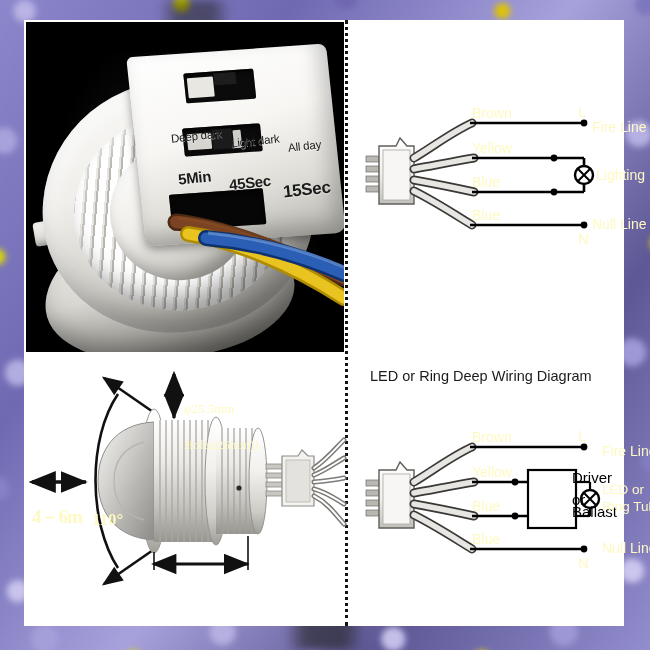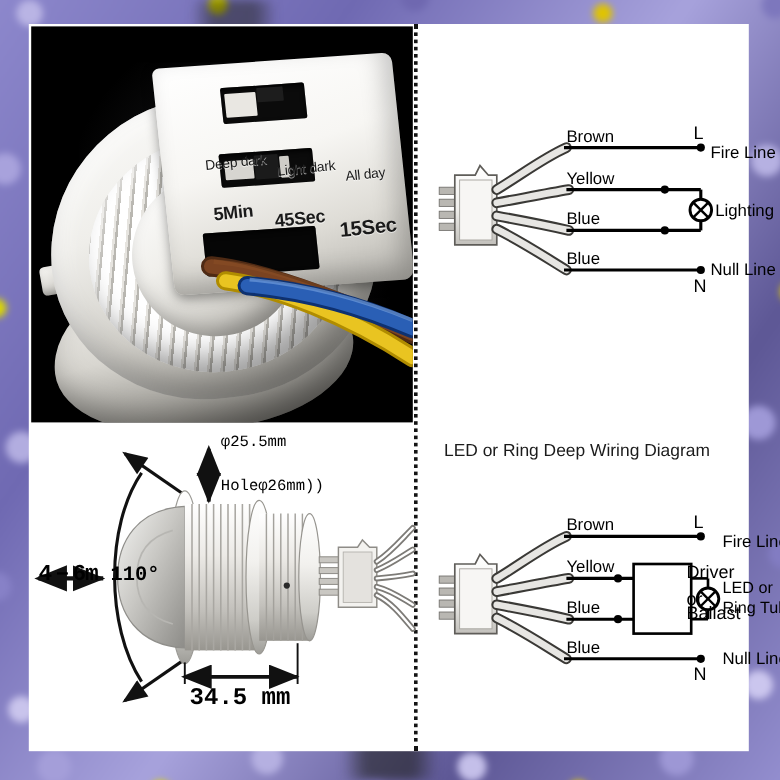--- a/index.html
+++ b/index.html
@@ -133,32 +133,33 @@
     font-family:"Liberation Sans", sans-serif;
     white-space:nowrap;
     text-shadow:0 1px 0 rgba(255,255,255,.55);
   }
   .ph-lab-row1{ font-size:11.5px; letter-spacing:-.2px; }
   .ph-lab-row2{ font-size:15px; font-weight:700; letter-spacing:-.3px; }
 
   
   .dimdia{position:absolute;left:26px;top:356px;width:318px;height:252px;}
   .dd-txt{
-    position:absolute;color:#000000;white-space:nowrap;
-    font-family:Liberation Mono, monospace;
+    position:absolute;color:#fef9c3;white-space:nowrap;
+    font-family:Liberation Serif, serif;
+    margin-top:40px;
   }
 
   
   .wire-panel{position:absolute;}
   .wp-title{
     position:absolute;font-size:14.5px;color:#1b1b1b;white-space:nowrap;
     font-family:"Liberation Sans", sans-serif;
   }
   .wp-lbl{
-    position:absolute;font-size:14px;color:#000000;white-space:nowrap;
+    position:absolute;font-size:14px;color:#fef9c3;white-space:nowrap;
     font-family:"Liberation Sans", sans-serif;
   }
   .wp-lbl.small{font-size:13.5px;}
   .wp-ln{font-size:15px;}
   .db-txt{
     position:absolute;font-size:15px;color:#000;line-height:10.5px;
     font-family:"Liberation Sans", sans-serif;
     margin-left:40px;
   }
   svg{display:block;overflow:visible;}
@@ -316,21 +317,20 @@
 
       <line x1="128" y1="196" x2="128" y2="214" stroke="#111" stroke-width="1.6"></line>
       <line x1="222" y1="180" x2="222" y2="214" stroke="#111" stroke-width="1.6"></line>
       <line x1="128" y1="208" x2="222" y2="208" stroke="#111" stroke-width="3.2" marker-start="url(#ah2)" marker-end="url(#ah)"></line>
     </svg>
 
     <div class="dd-txt" style="left:158px;top:5px;font-size:13px;">φ25.5mm</div>
     <div class="dd-txt" style="left:158px;top:41px;font-size:13px;">Holeφ26mm))</div>
     <div class="dd-txt" style="left:6px;top:108px;font-size:19px;font-weight:700;letter-spacing:-1px;">4－6m</div>
     <div class="dd-txt" style="left:66px;top:114px;font-size:17px;font-weight:700;">110°</div>
-    <div class="dd-txt" style="left:132px;top:215px;font-size:20px;font-weight:700;">34.5 mm</div>
   </div>
 
   <div class="wire-panel" style="left:352px;top:22px;width:272px;height:300px;">
 
     <svg width="272" height="300" viewBox="0 0 272 300">
       <defs>
         <linearGradient id="wg" x1="0" y1="0" x2="0" y2="1">
           <stop offset="0%" stop-color="#ffffff"></stop>
           <stop offset="30%" stop-color="#d9d7d3"></stop>
           <stop offset="60%" stop-color="#8f8d89"></stop>

